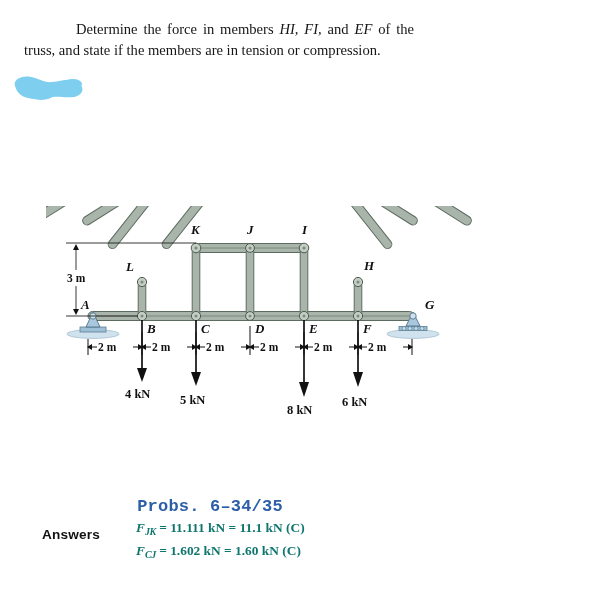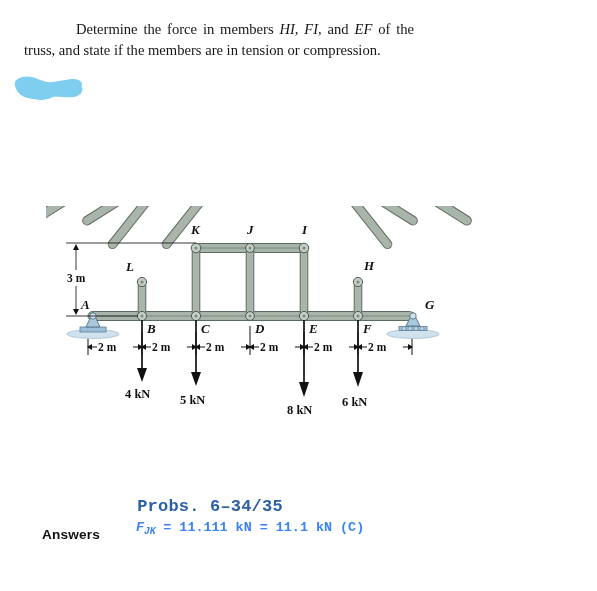--- a/index.html
+++ b/index.html
@@ -85,25 +85,25 @@
     font-size: 13.6px;
     color: #111;
     letter-spacing: 0.2px;
   }
   #answer-lines {
     position: absolute;
     left: 110px;
     top: 0;
   }
   .ans-line {
-    font-family: Liberation Mono, monospace;
+    font-family: Liberation Serif, serif;
     font-size: 13.4px;
     line-height: 19px;
     white-space: nowrap;
-    color: #3b82f6;
+    color: #0f766e;
     font-weight: bold;
   }
   .ans-line .f { font-style: italic; }
   .ans-line .sub {
     font-style: italic;
     font-size: 10px;
     vertical-align: -0.28em;
     letter-spacing: -0.4px;
   }
   .ans-line .nb { font-weight: bold; }
@@ -334,14 +334,17 @@
 </svg>
 
 <div id="figure-caption">Probs. 6–34/35</div>
 
 <div id="answers-block">
   <div id="answers-label">Answers</div>
   <div id="answer-lines">
     <div class="ans-line">
       <span class="f">F</span><span class="sub">JK</span><span class="nb"> = 11.111 kN = 11.1 kN (C)</span>
     </div>
+    <div class="ans-line">
+      <span class="f">F</span><span class="sub">CJ</span><span class="nb"> = 1.602 kN = 1.60 kN (C)</span>
+    </div>
   </div>
 </div>
 
 </body></html>

